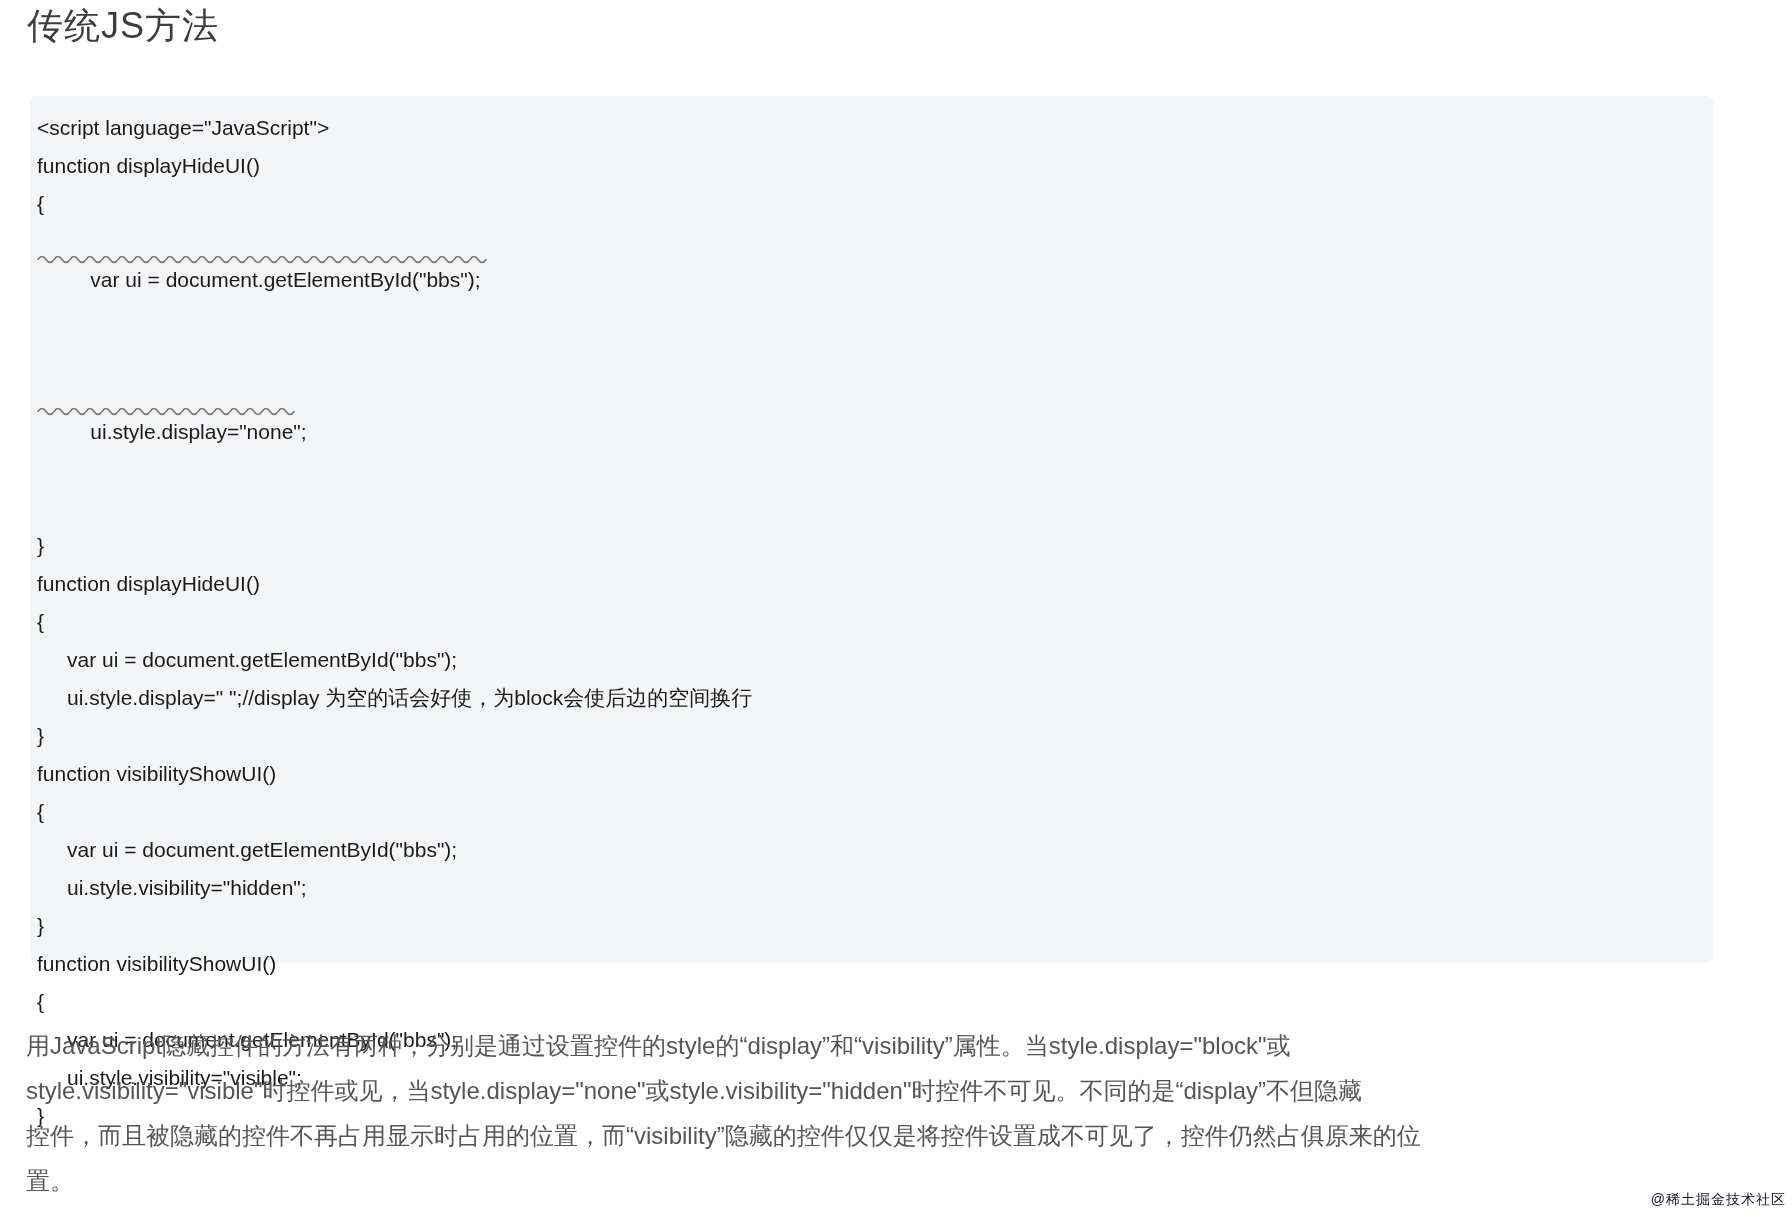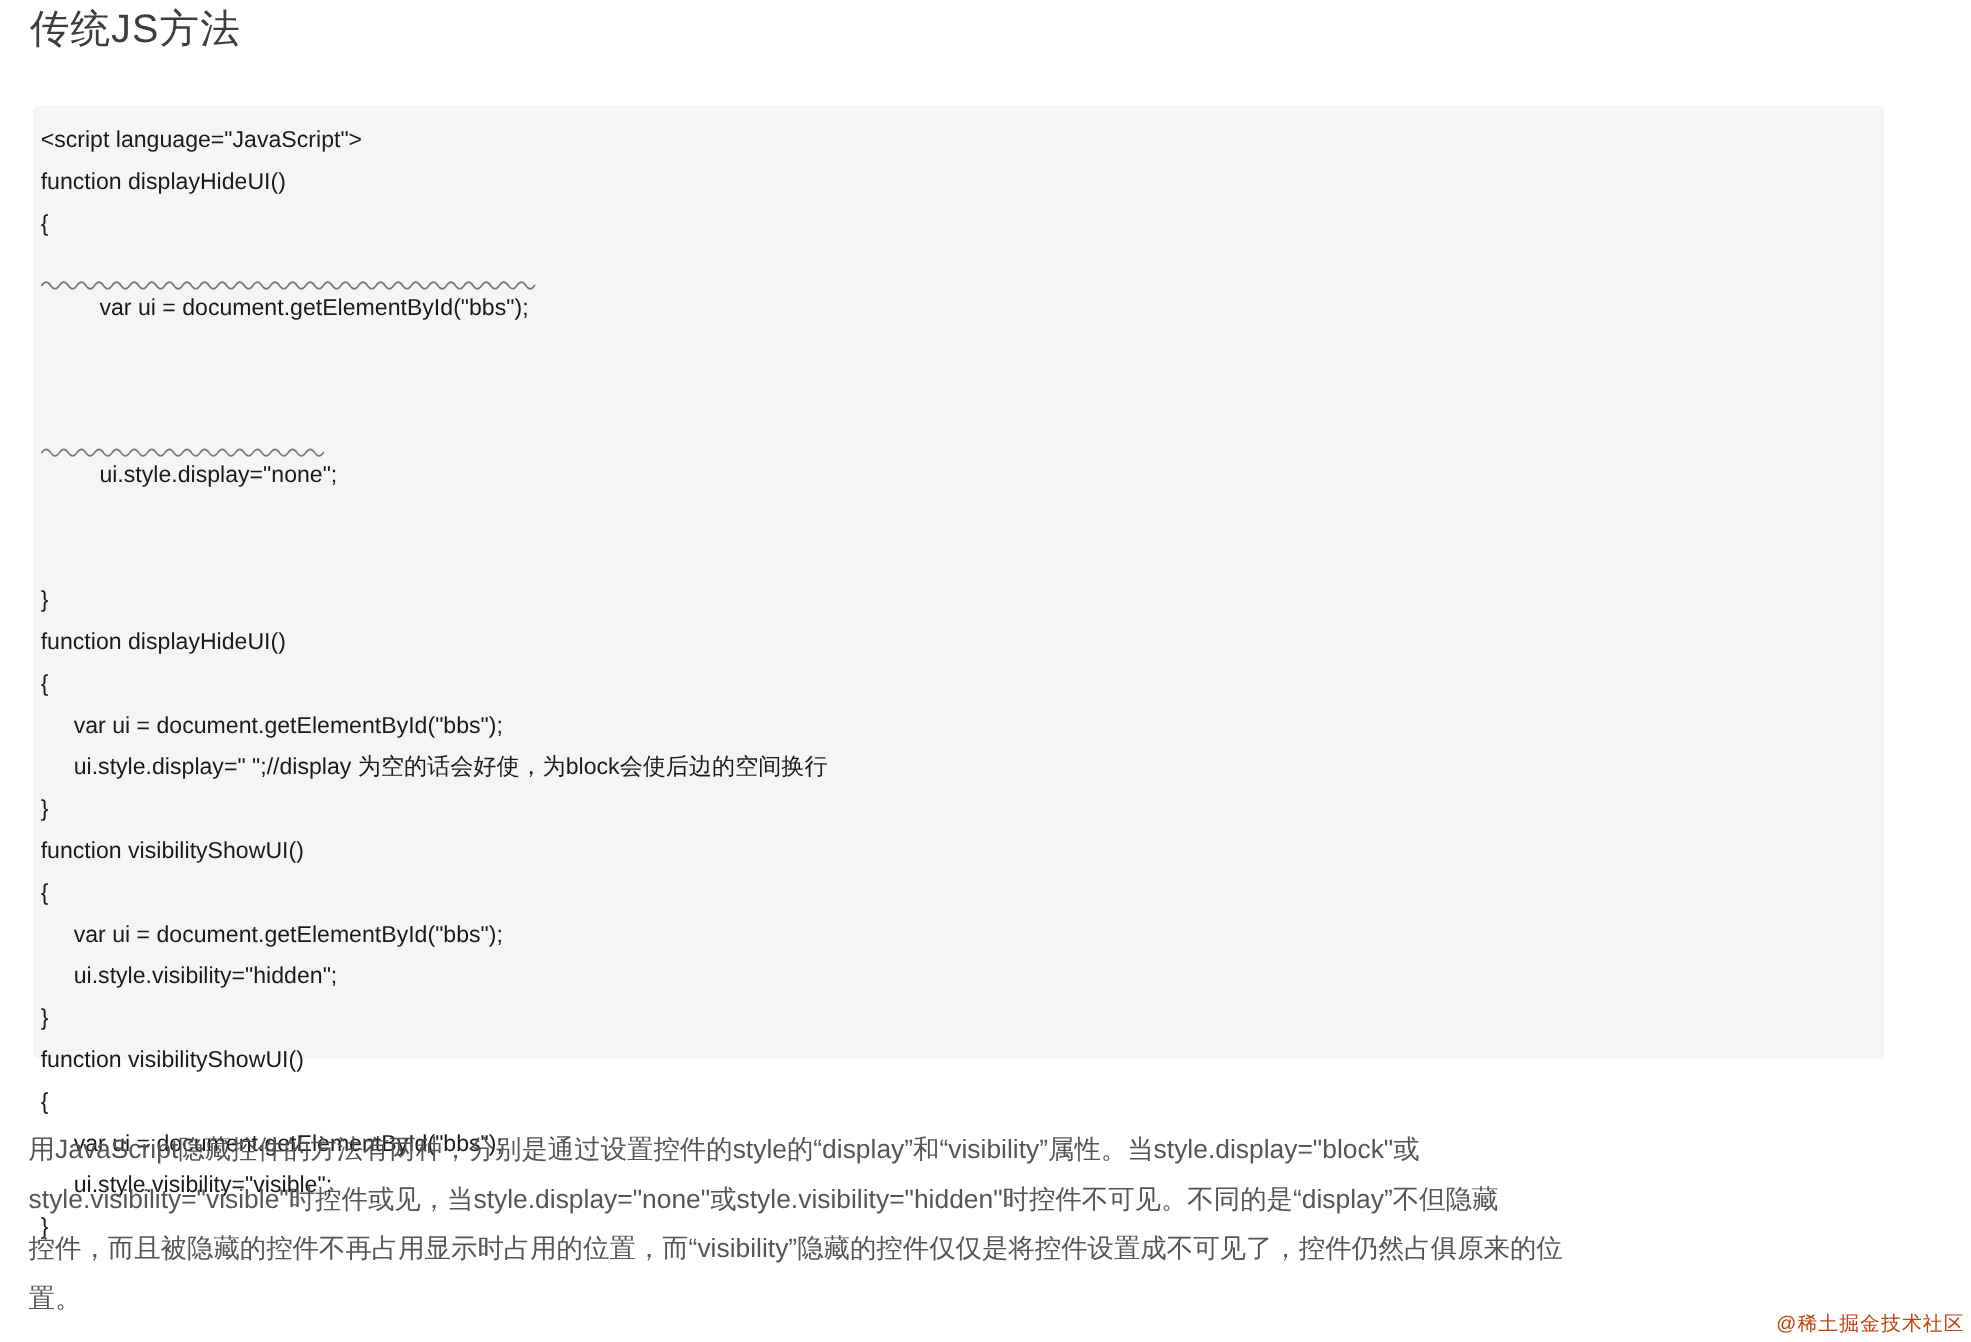--- a/index.html
+++ b/index.html
@@ -23,21 +23,21 @@
   }
   .code-line.ind{padding-left:30px;}
   svg.squiggle{position:absolute;left:0;top:30px;pointer-events:none;}
   .paragraph{
     position:absolute;left:26px;top:1023px;width:1700px;
     font-size:24px;line-height:45px;color:#555555;
   }
   .para-line{white-space:pre-wrap;}
   .watermark{
     position:absolute;right:6px;top:1191px;
-    font-size:18px;color:#c2410c;letter-spacing:1px;
+    font-size:14px;color:#0f172a;letter-spacing:1px;
   }
 </style>
 </head>
 <body>
 
 <div class="page-title">传统JS方法</div>
 
 <div class="code-block">
   <div class="code-line"><span>&lt;script language="JavaScript"&gt;</span></div>
   <div class="code-line"><span>function displayHideUI()</span></div>

